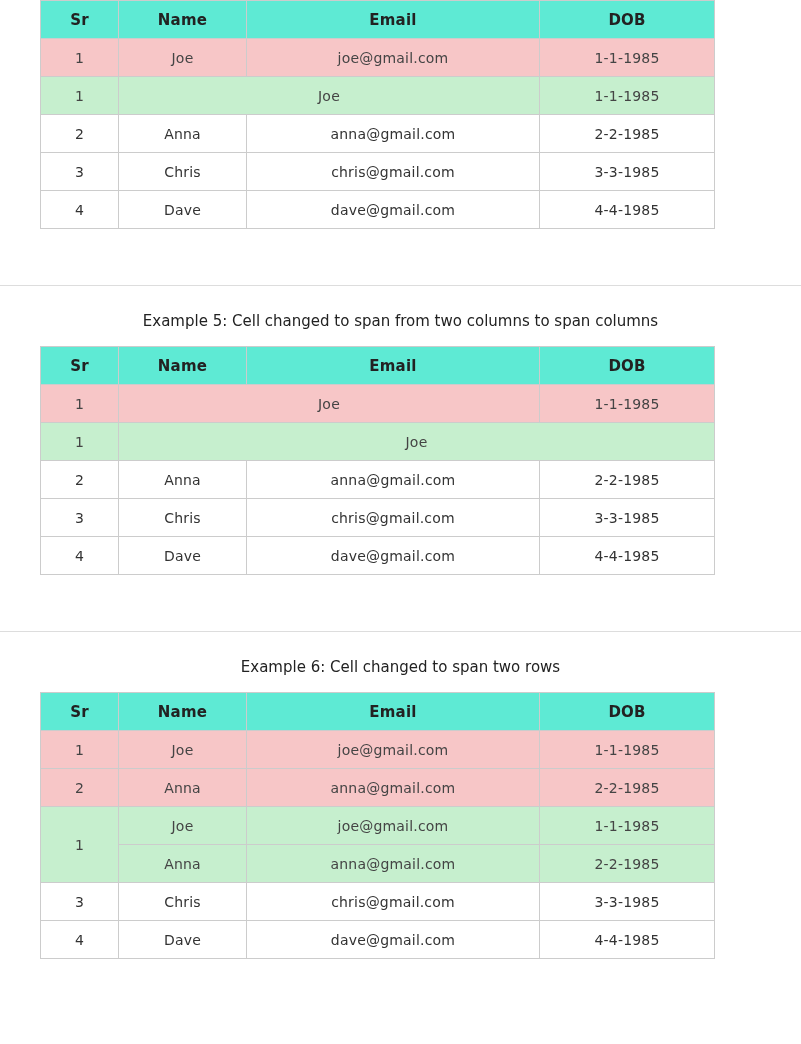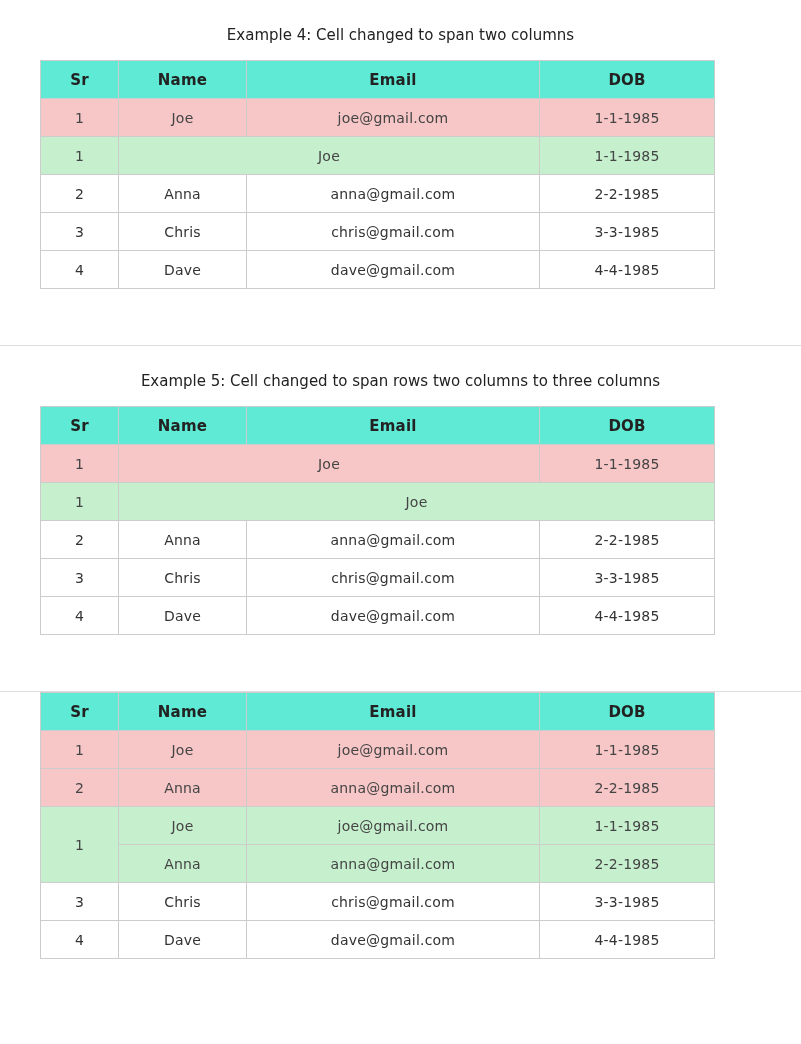--- a/index.html
+++ b/index.html
@@ -80,21 +80,20 @@
     width: 801px;
   }
   .spacer-after-table { height: 22px; }
 </style>
 </head>
 <body>
 
 <div class="page">
   <div id="examples-root">
       <div class="example">
-        <div class="example-title">Example 4: Cell changed to span two columns</div>
         <div class="table-wrap">
           <table class="demo">
             <colgroup>
               <col class="c-sr">
               <col class="c-name">
               <col class="c-email">
               <col class="c-dob">
             </colgroup>
             <thead>
               <tr>
@@ -134,21 +133,21 @@
                 <td>dave@gmail.com</td>
                 <td>4-4-1985</td>
               </tr>
             </tbody>
           </table>
         </div>
         <div class="spacer-after-table"></div>
       </div>
       <div class="divider"></div>
       <div class="example">
-        <div class="example-title">Example 5: Cell changed to span rows two columns to three columns</div>
+        <div class="example-title">Example 5: Cell changed to span from two columns to span columns</div>
         <div class="table-wrap">
           <table class="demo">
             <colgroup>
               <col class="c-sr">
               <col class="c-name">
               <col class="c-email">
               <col class="c-dob">
             </colgroup>
             <thead>
               <tr>
@@ -186,20 +185,21 @@
                 <td>dave@gmail.com</td>
                 <td>4-4-1985</td>
               </tr>
             </tbody>
           </table>
         </div>
         <div class="spacer-after-table"></div>
       </div>
       <div class="divider"></div>
       <div class="example">
+        <div class="example-title">Example 6: Cell changed to span two rows</div>
         <div class="table-wrap">
           <table class="demo">
             <colgroup>
               <col class="c-sr">
               <col class="c-name">
               <col class="c-email">
               <col class="c-dob">
             </colgroup>
             <thead>
               <tr>

